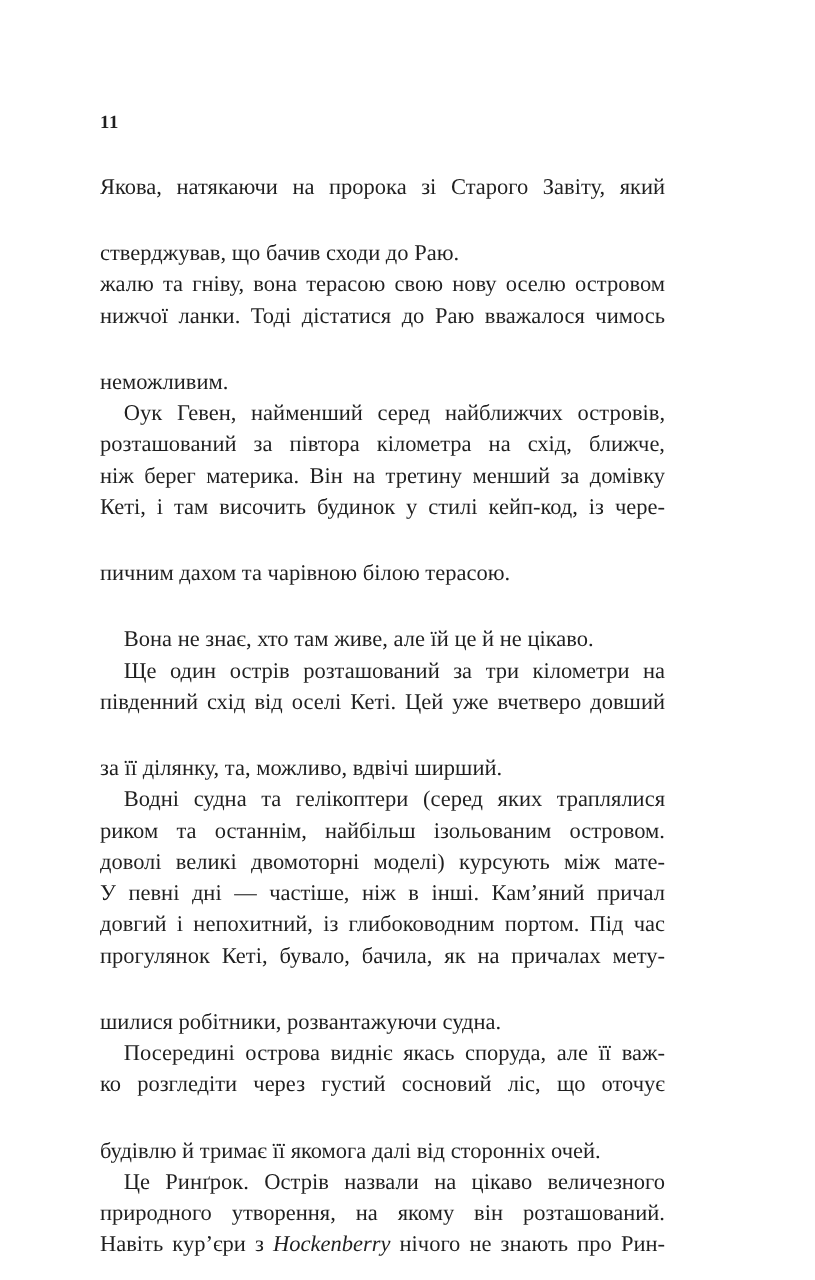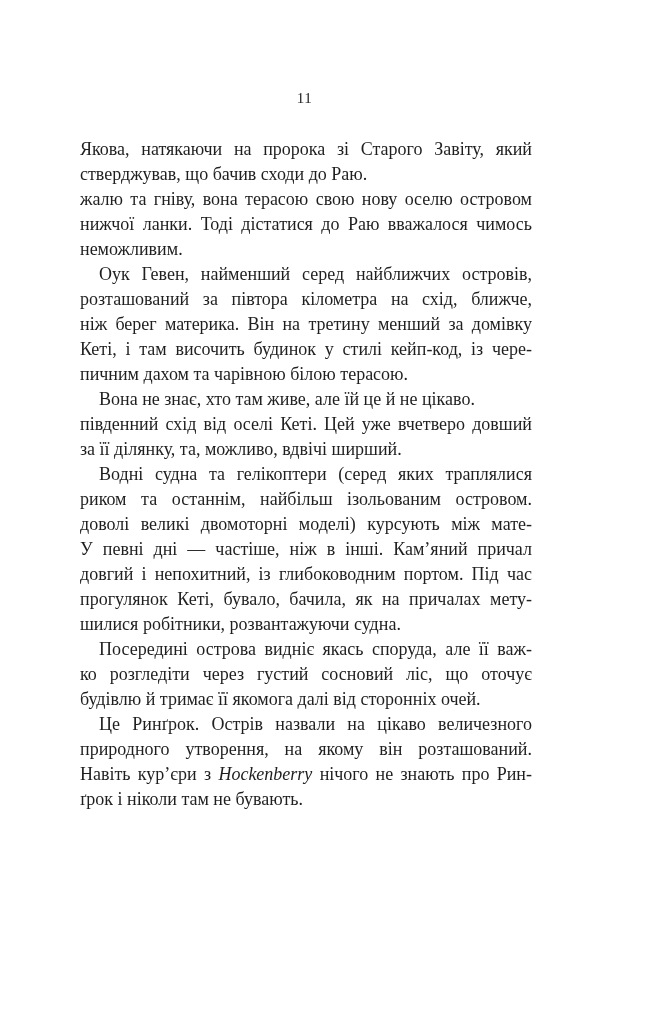--- a/index.html
+++ b/index.html
@@ -9,44 +9,46 @@
     height: 1024px;
     background: #ffffff;
     font-family: "Liberation Serif", "DejaVu Serif", serif;
     overflow: hidden;
   }
   .page-number {
     position: absolute;
     top: 90px;
     left: 80px;
     width: 449px;
-    text-align: center;
+    text-align: left;
     font-size: 15px;
     line-height: 16px;
     letter-spacing: 0.5px;
+    font-weight: bold;
   }
   .text-block {
     position: absolute;
     top: 137px;
     left: 80px;
     width: 452px;
     font-size: 18px;
   }
   .para { margin: 0; }
   .line {
     line-height: 25px;
     height: 25px;
     text-align: justify;
     text-align-last: justify;
     -moz-text-align-last: justify;
     white-space: normal;
     overflow: hidden;
   }
   .line.last {
     text-align-last: left;
+    margin-top: 28px;
     -moz-text-align-last: left;
   }
   .line.ind { text-indent: 19px; }
   .em { font-style: italic; }
 </style>
 </head>
 <body>
 
 <div class="page" style="background: rgb(255, 255, 255); color: rgb(31, 31, 31);">
   <div class="page-number">11</div>
@@ -64,20 +66,21 @@
         <div class="line ind"><span>Оук Гевен, найменший серед найближчих островів,</span></div>
         <div class="line"><span>розташований за півтора кілометра на схід, ближче,</span></div>
         <div class="line"><span>ніж берег материка. Він на третину менший за домівку</span></div>
         <div class="line"><span>Кеті, і там височить будинок у стилі кейп-код, із чере-</span></div>
         <div class="line last"><span>пичним дахом та чарівною білою терасою.</span></div>
       </div>
       <div class="para">
         <div class="line last ind"><span>Вона не знає, хто там живе, але їй це й не цікаво.</span></div>
       </div>
       <div class="para">
+        <div class="line ind"><span>Ще один острів розташований за три кілометри на</span></div>
         <div class="line"><span>південний схід від оселі Кеті. Цей уже вчетверо довший</span></div>
         <div class="line last"><span>за її ділянку, та, можливо, вдвічі ширший.</span></div>
       </div>
       <div class="para">
         <div class="line ind"><span>Водні судна та гелікоптери (серед яких траплялися</span></div>
         <div class="line"><span>риком та останнім, найбільш ізольованим островом.</span></div>
         <div class="line"><span>доволі великі двомоторні моделі) курсують між мате-</span></div>
         <div class="line"><span>У певні дні — частіше, ніж в інші. Кам’яний причал</span></div>
         <div class="line"><span>довгий і непохитний, із глибоководним портом. Під час</span></div>
         <div class="line"><span>прогулянок Кеті, бувало, бачила, як на причалах мету-</span></div>

